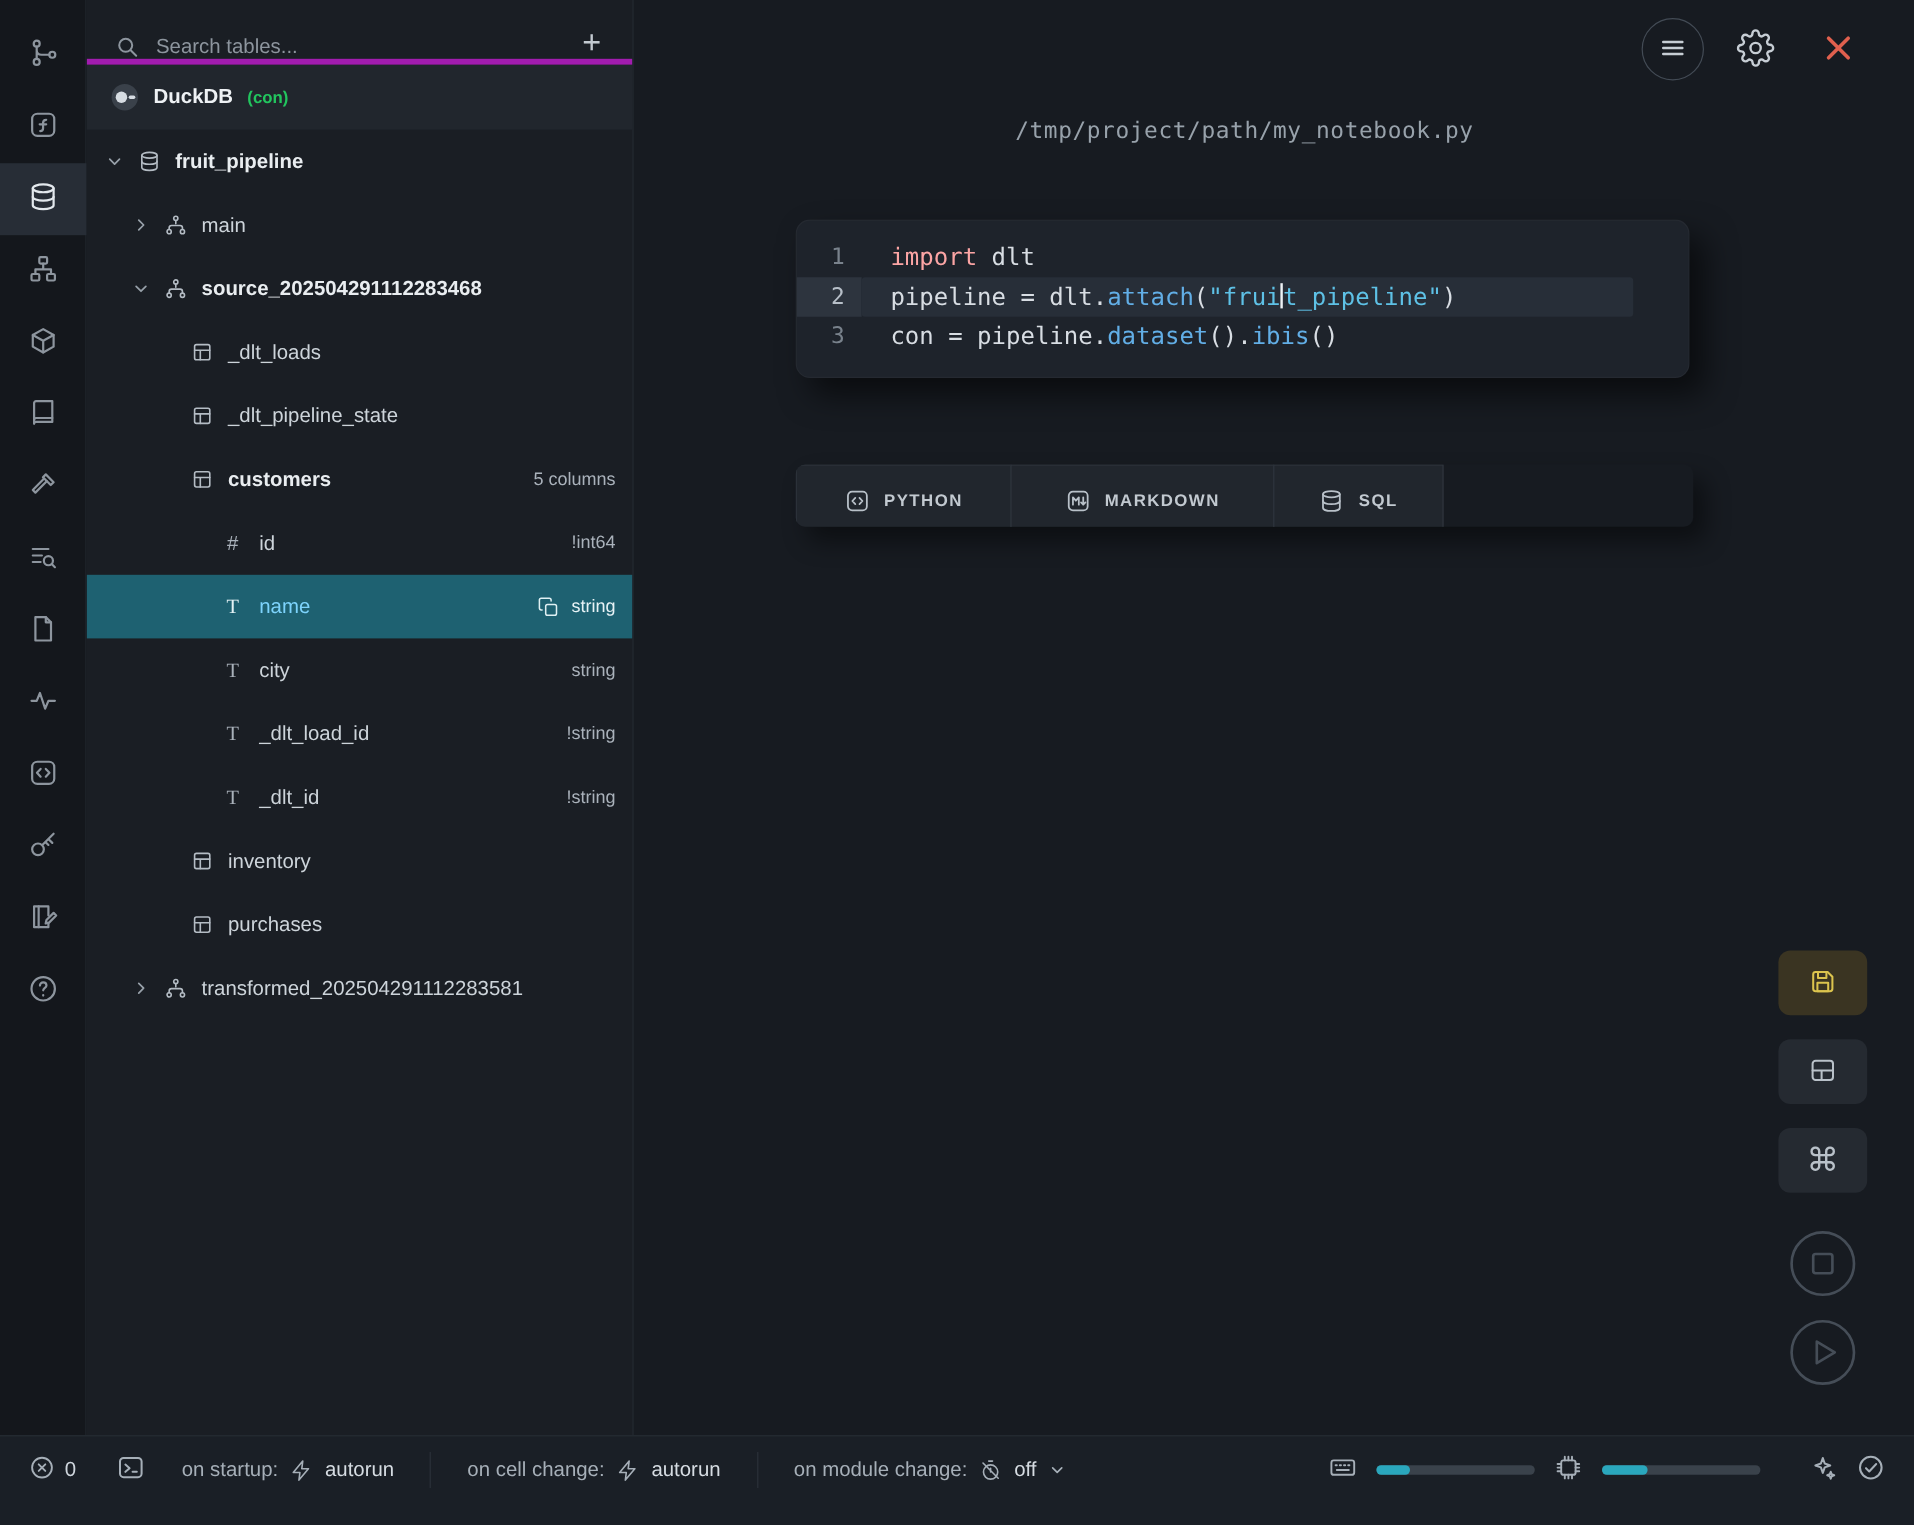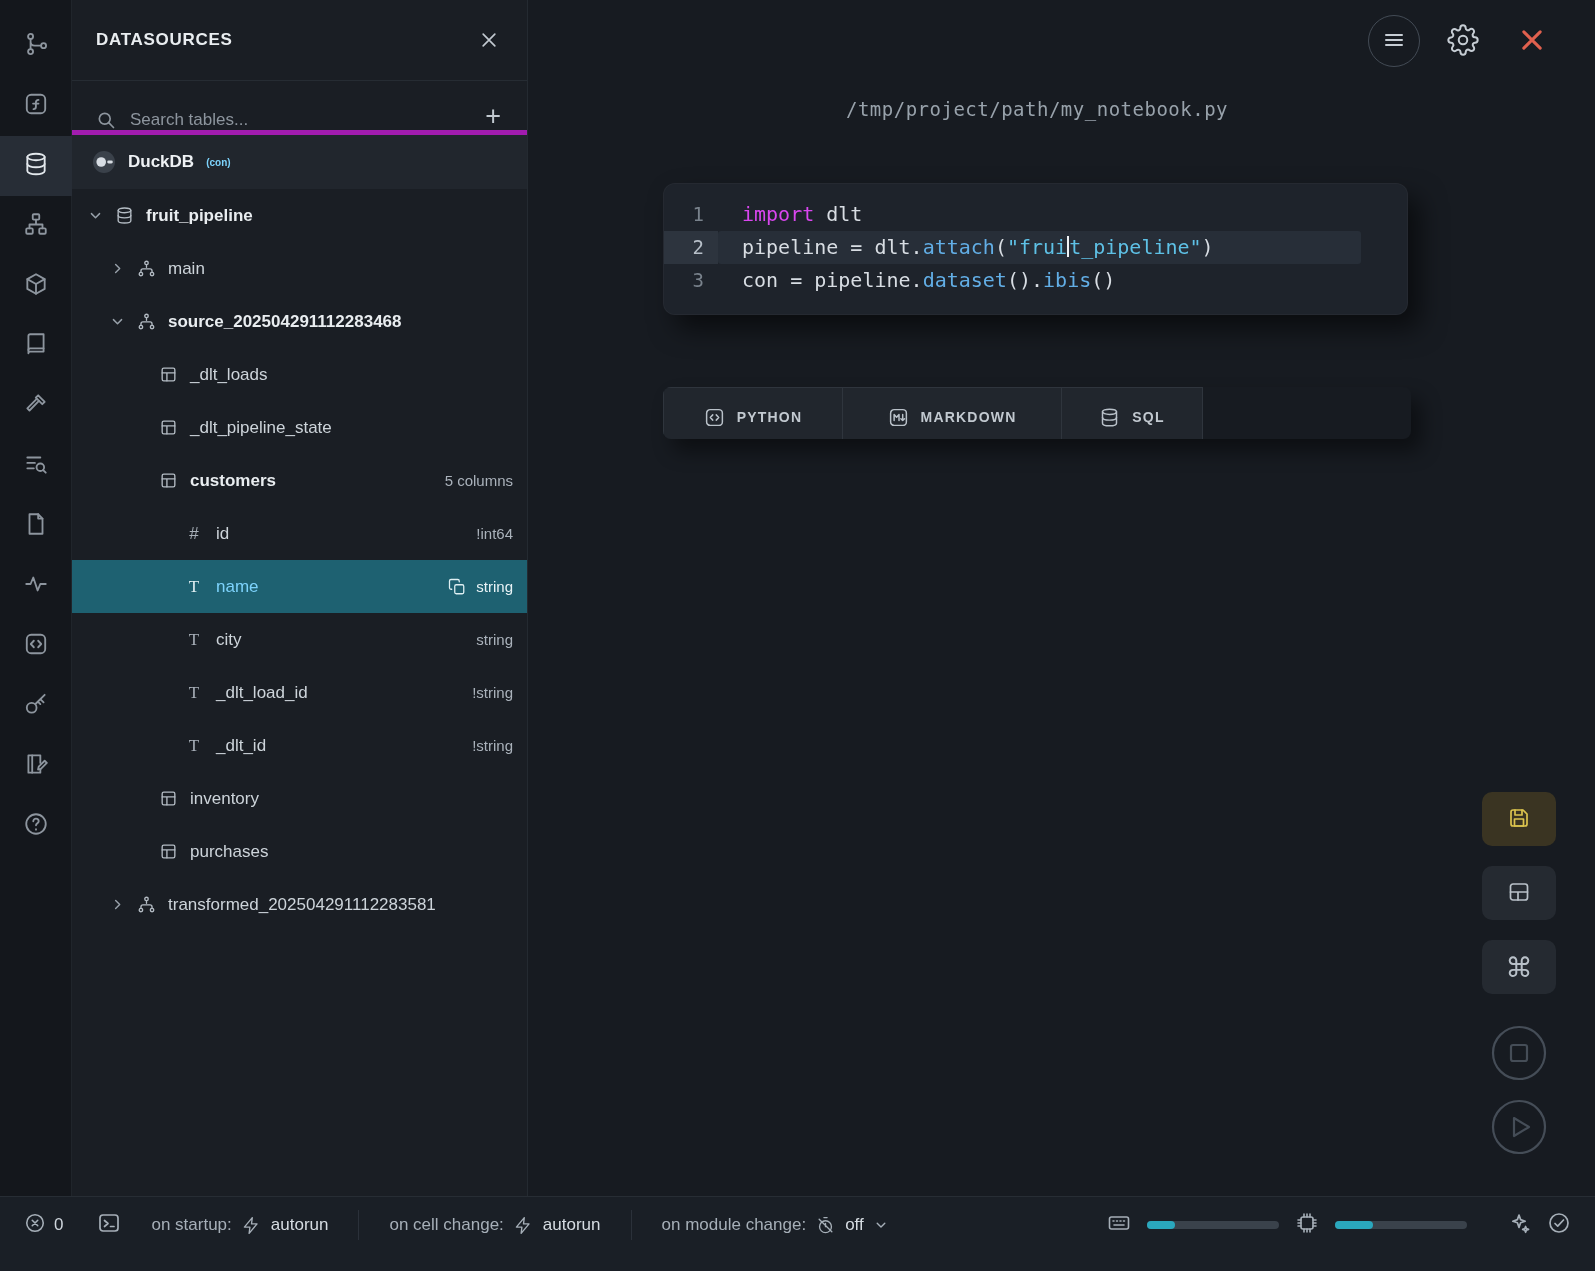--- a/index.html
+++ b/index.html
@@ -31,21 +31,21 @@
   .panel-close svg { width:20px; height:20px; }
   .search-row { height:54px; display:flex; align-items:flex-end; gap:14px; padding:0 20px 0 24px; border-bottom:5px solid #a21caf; }
   .s-icon { color:#8d959e; display:flex; }
   .s-icon svg { width:20px; height:20px; }
   .search-input { flex:1; background:transparent; border:none; outline:none; color:#d5dbe1; font-size:17px; font-family:"Liberation Sans", sans-serif; }
   .search-input::placeholder { color:#8d959e; }
   .add-btn { color:#c2c9d0; font-size:27px; font-weight:300; line-height:1; cursor:pointer; padding:0 6px; }
   .conn-row { height:54px; background:#21262d; display:flex; align-items:center; gap:12px; padding:0 24px 0 20px; cursor:pointer; }
   .conn-logo { display:flex; }
   .conn-name { font-weight:700; color:#eef1f4; font-size:17px; }
-  .conn-alias { color:#7dd3fc; font-size:10px; font-weight:700; }
+  .conn-alias { color:#22c55e; font-size:14px; font-weight:700; }
 
   .tree { padding-top:0; }
   .tree-row { height:53px; display:flex; align-items:center; font-size:17px; color:#cdd4da; padding-right:14px; cursor:pointer; }
   .tree-row.lvl0 { padding-left:16px; }
   .tree-row.lvl1 { padding-left:38px; }
   .tree-row.lvl2 { padding-left:84px; }
   .tree-row.lvl3 { padding-left:110px; }
   .chev { width:24px; flex:none; display:flex; align-items:center; color:#97a0a9; }
   .chev svg { width:15px; height:15px; }
   .t-icon { width:24px; flex:none; margin-right:10px; display:flex; align-items:center; justify-content:center; color:#b4bcc4; font-size:17px; }
@@ -80,21 +80,21 @@
     position:absolute; left:663px; top:183px; width:745px; background:#1e232b;
     border-radius:12px; padding:14px 0 17px; box-shadow:12px 14px 26px rgba(0,0,0,.55);
     border:1px solid rgba(255,255,255,.03);
   }
   .cline { display:flex; height:33px; font-family:"DejaVu Sans Mono", monospace; font-size:20px; }
   .gut { width:54px; flex:none; text-align:right; padding-right:14px; color:#79828c; font-size:19px; line-height:33px; }
   .cline.active .gut { background:#2d343e; color:#b7bfc8; }
   .ccode { flex:1; line-height:33px; padding-left:24px; margin-right:46px; white-space:pre; border-radius:3px; }
   .cline.active .ccode { background:#272e38; }
   .tok-plain { color:#d8dde3; }
-  .tok-kw { color:#d946ef; }
+  .tok-kw { color:#fca5a5; }
   .tok-fn { color:#62aee6; }
   .tok-str { color:#5ec1e6; }
   .cursor { display:inline-block; width:2px; height:21px; background:#eef2f5; vertical-align:-3px; }
 
   .add-cell-row {
     position:absolute; left:663px; top:387px; width:748px; height:52px; display:flex;
     overflow:hidden; border-radius:8px; box-shadow:10px 12px 20px rgba(0,0,0,.45);
   }
   .add-cell-btn {
     height:60px; flex:none; background:#21262d; border:1px solid #2f353d; margin-left:-1px;
@@ -237,28 +237,20 @@
     <div class="rail-item">
         <span><svg class="ln" viewBox="0 0 24 24">
             <circle cx="12" cy="12" r="9"></circle>
             <path d="M9.5 9.5c0-1.4 1.1-2.5 2.5-2.5s2.5 1 2.5 2.4c0 1.8-2.5 2-2.5 3.8"></path>
             <path d="M12 16.8v.4"></path>
           </svg></span>
       </div>
   </nav>
 
   <aside class="panel">
-    <div class="panel-header">
-      <span class="panel-title">DATASOURCES</span>
-      <span class="panel-close">
-          <svg class="ln" viewBox="0 0 24 24" style="stroke-width:2">
-            <path d="M5 5l14 14M19 5L5 19"></path>
-          </svg>
-        </span>
-    </div>
     <div class="search-row">
       <span class="s-icon">
           <svg class="ln" viewBox="0 0 24 24" style="stroke-width:2">
             <circle cx="10.5" cy="10.5" r="6.5"></circle>
             <path d="M15.5 15.5L21 21"></path>
           </svg>
         </span>
       <input class="search-input" placeholder="Search tables..." style="">
       <span class="add-btn">+</span>
     </div>

